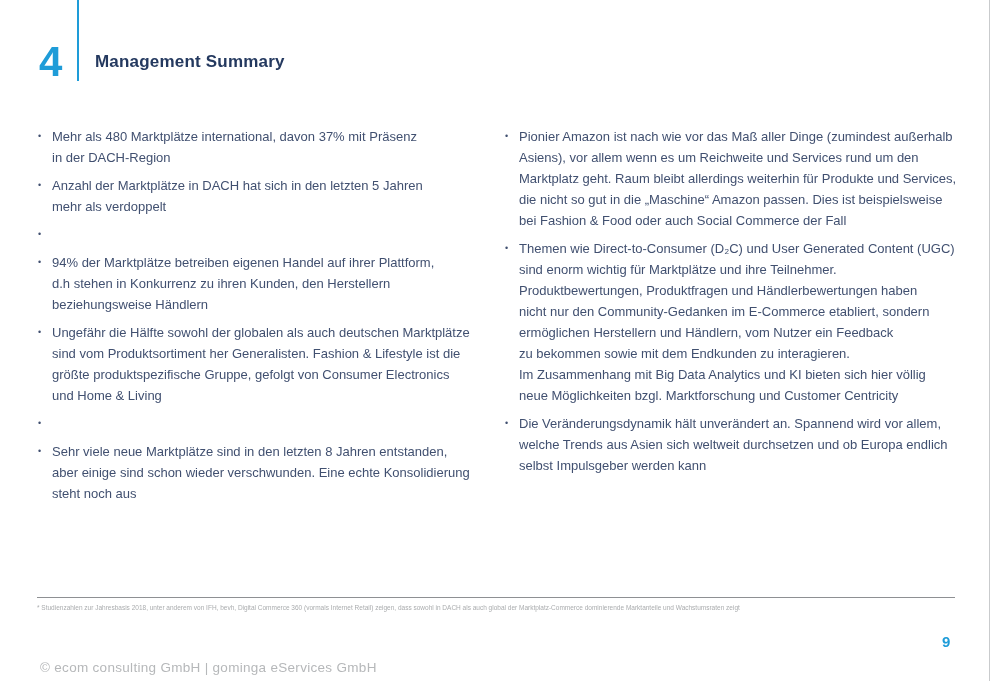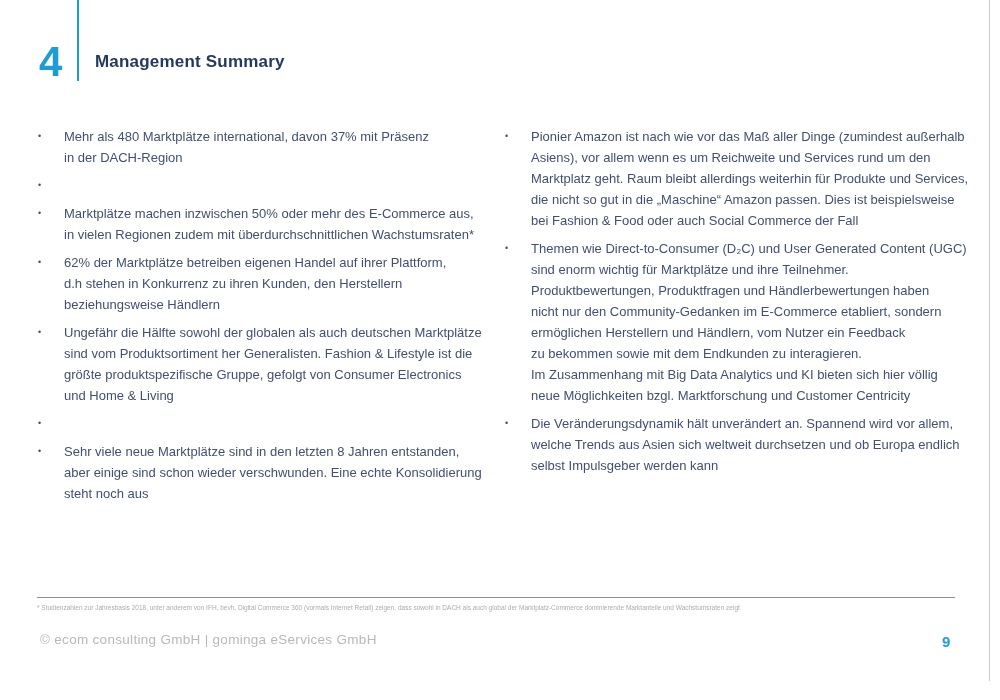--- a/index.html
+++ b/index.html
@@ -56,37 +56,37 @@
     line-height: 21px;
     color: var(--body-navy, #415070);
   }
   .bullet-marker {
     flex: 0 0 14px;
     width: 14px;
     font-size: 9px;
     line-height: 21px;
     color: var(--body-navy, #415070);
   }
-  .bullet-text { white-space: pre-line; margin-left: 12px; }
+  .bullet-text { white-space: pre-line; }
   .footnote-divider {
     position: absolute;
     left: 37px; top: 597px;
     width: 918px; height: 1px;
     background: var(--divider-gray, #8E9093);
   }
   .footnote {
     position: absolute;
     left: 37px; top: 604px;
     width: 930px;
     font-size: 6.5px;
     color: var(--footnote-gray, #AAACAE);
   }
   .copyright {
     position: absolute;
-    left: 40px; top: 632px;
+    left: 40px; top: 660px;
     font-size: 13.5px;
     letter-spacing: 0.3px;
     color: var(--footer-gray, #B6B8BA);
   }
   .page-number {
     position: absolute;
     left: 942px; top: 633px;
     font-size: 15px;
     font-weight: bold;
     color: var(--accent-blue, #1E9CD8);
@@ -106,31 +106,31 @@
   <ul class="col left">
 
       <li class="bullet-item">
         <span class="bullet-marker">•</span>
         <span class="bullet-text">Mehr als 480 Marktplätze international, davon 37% mit Präsenz
 in der DACH-Region</span>
       </li>
 
       <li class="bullet-item">
         <span class="bullet-marker">•</span>
+        <span class="bullet-text">Anzahl der Marktplätze in DACH hat sich in den letzten 5 Jahren
+mehr als verdoppelt</span>
       </li>
 
       <li class="bullet-item">
         <span class="bullet-marker">•</span>
-        <span class="bullet-text">Marktplätze machen inzwischen 50% oder mehr des E-Commerce aus,
-in vielen Regionen zudem mit überdurchschnittlichen Wachstumsraten*</span>
       </li>
 
       <li class="bullet-item">
         <span class="bullet-marker">•</span>
-        <span class="bullet-text">62% der Marktplätze betreiben eigenen Handel auf ihrer Plattform,
+        <span class="bullet-text">94% der Marktplätze betreiben eigenen Handel auf ihrer Plattform,
 d.h stehen in Konkurrenz zu ihren Kunden, den Herstellern
 beziehungsweise Händlern</span>
       </li>
 
       <li class="bullet-item">
         <span class="bullet-marker">•</span>
         <span class="bullet-text">Ungefähr die Hälfte sowohl der globalen als auch deutschen Marktplätze
 sind vom Produktsortiment her Generalisten. Fashion &amp; Lifestyle ist die
 größte produktspezifische Gruppe, gefolgt von Consumer Electronics
 und Home &amp; Living</span>

